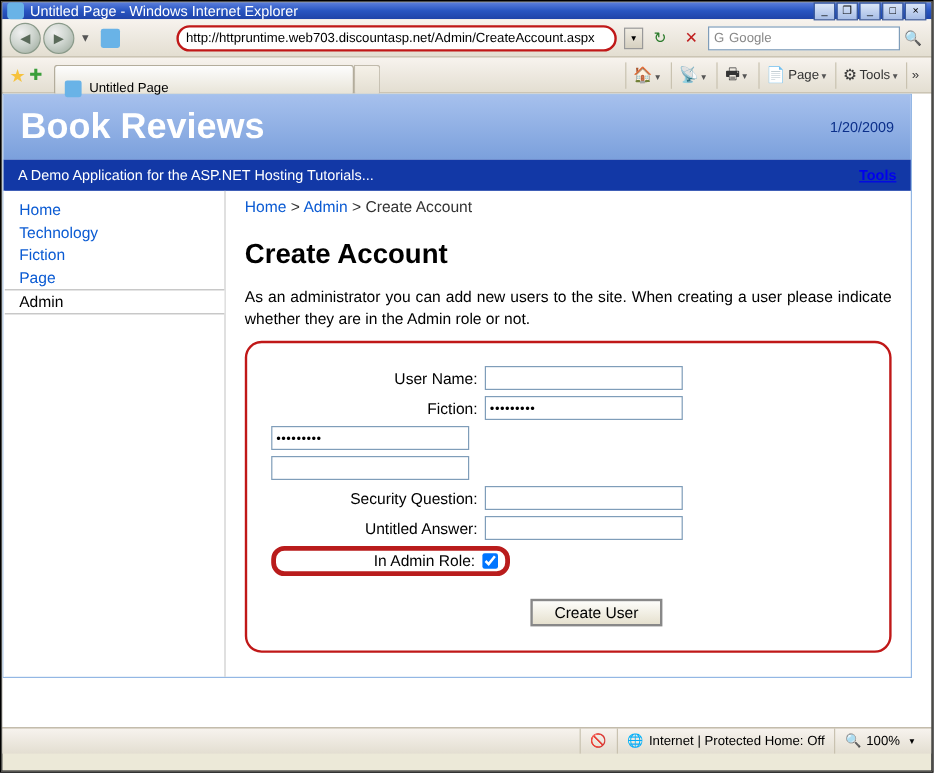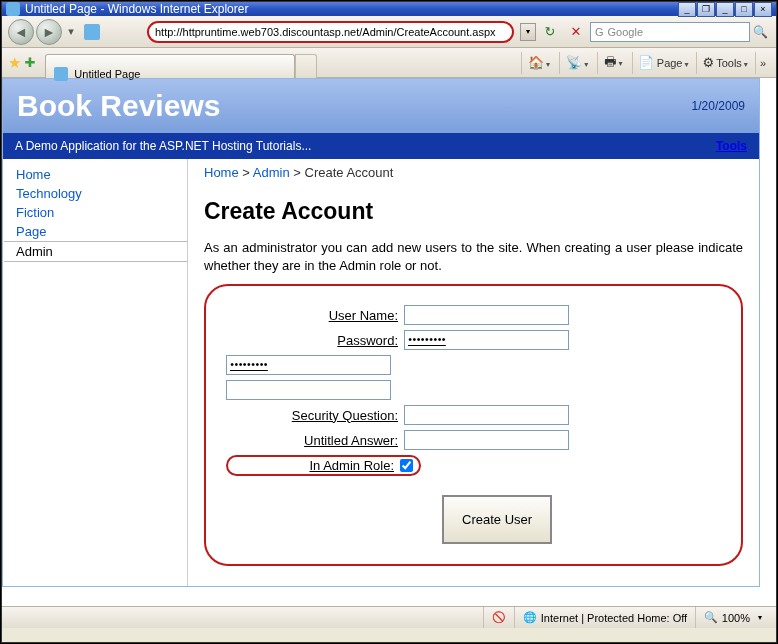--- a/index.html
+++ b/index.html
@@ -38,26 +38,26 @@
 .subheader .login { margin-left: auto; font-weight: bold; }
 .body-grid { display:flex; }
 .sidebar { width: 185px; border-right: 1px solid #ccc; border-left: 1px solid #fff; padding: 6px 0 0 0; }
 .sidebar a { display:block; padding: 2px 12px; color: #0b5bd3; text-decoration: none; font-size: 13px; }
 .sidebar a.active { background: #fff; border: 1px solid #bbb; border-left:none; border-right:none; color: #000; }
 .main { flex: 1; padding: 6px 16px 20px 16px; font-size: 13px; }
 .breadcrumb { color: #333; font-size: 13px; margin-bottom: 18px; }
 .breadcrumb a { color: #0b5bd3; text-decoration: none; }
 .main h2 { font-family: Verdana, sans-serif; font-weight: bold; font-size: 23px; margin: 14px 0 14px 0; }
 .main p { text-align: justify; margin-bottom: 10px; line-height: 1.35; }
-.form-outline { border: 2px solid #c01818; border-radius: 24px; padding: 14px 20px 20px 20px; margin-top: 6px; text-decoration: underline; }
+.form-outline { border: 2px solid #c01818; border-radius: 14px; padding: 14px 20px 20px 20px; margin-top: 6px; }
 .form-row { display:flex; align-items:center; margin: 5px 0; }
 .form-row label { width: 172px; text-align: right; margin-right: 6px; font-size: 13px; }
 .form-row input[type=text], .form-row input[type=password] { width: 165px; height: 20px; border: 1px solid #7f9db9; font-size: 12px; padding: 0 3px; font-family: Tahoma, Verdana; }
-.role-outline { border: 2px solid #b91c1c; border-radius: 11px; display:inline-flex; align-items:center; padding: 1px 6px 1px 0; }
-.create-btn { margin: 14px 0 0 216px; padding: 15px 18px; background: linear-gradient(#fdfdfa,#e6e1cf); border: 2px solid #888; font-size: 13px; }
+.role-outline { border: 4px solid #b91c1c; border-radius: 11px; display:inline-flex; align-items:center; padding: 1px 6px 1px 0; }
+.create-btn { margin: 14px 0 0 216px; padding: 2px 18px; background: linear-gradient(#fdfdfa,#e6e1cf); border: 2px solid #888; font-size: 13px; }
 .statusbar { height: 22px; background: linear-gradient(#f7f3ee,#e3ded1); border-top: 1px solid #b8b0a0; display:flex; align-items:center; font-size: 11px; padding: 0 6px; }
 .statusbar .spacer { flex:1; }
 .statusbar .section { border-left: 1px solid #c9c2b0; padding: 0 8px; height: 100%; display:flex; align-items:center; gap:4px;}
 .globe { color: #3a78c8; }
 input[type=checkbox] { width: 13px; height: 13px; }
 
 .content-area::-webkit-scrollbar { width: 16px; }
 .content-area::-webkit-scrollbar-track { background: #e8e4d8; }
 .content-area::-webkit-scrollbar-thumb { background: linear-gradient(90deg,#cfe0f7,#a9c4ec); border:1px solid #7b9dd4; }
 </style>
@@ -155,21 +155,21 @@
             <span>Create Account</span>
           </div>
           <h2>Create Account</h2>
           <p>As an administrator you can add new users to the site. When creating a user please indicate whether they are in the Admin role or not.</p>
           <div class="form-outline">
             <div class="form-row">
               <label>User Name:</label>
               <input type="text" value="" style="">
             </div>
             <div class="form-row">
-              <label>Password:</label>
+              <label>Fiction:</label>
               <input type="text" value="•••••••••" style="">
             </div>
             <div class="form-row">
               <input type="text" value="•••••••••" style="">
             </div>
             <div class="form-row">
               <input type="text" value="" style="">
             </div>
             <div class="form-row">
               <label>Security Question:</label>

